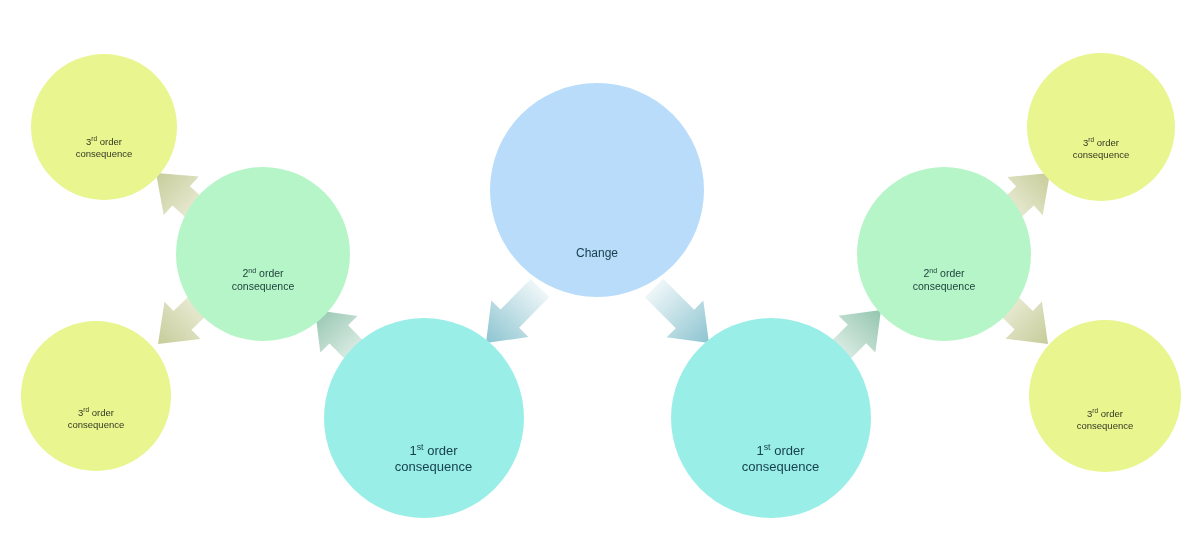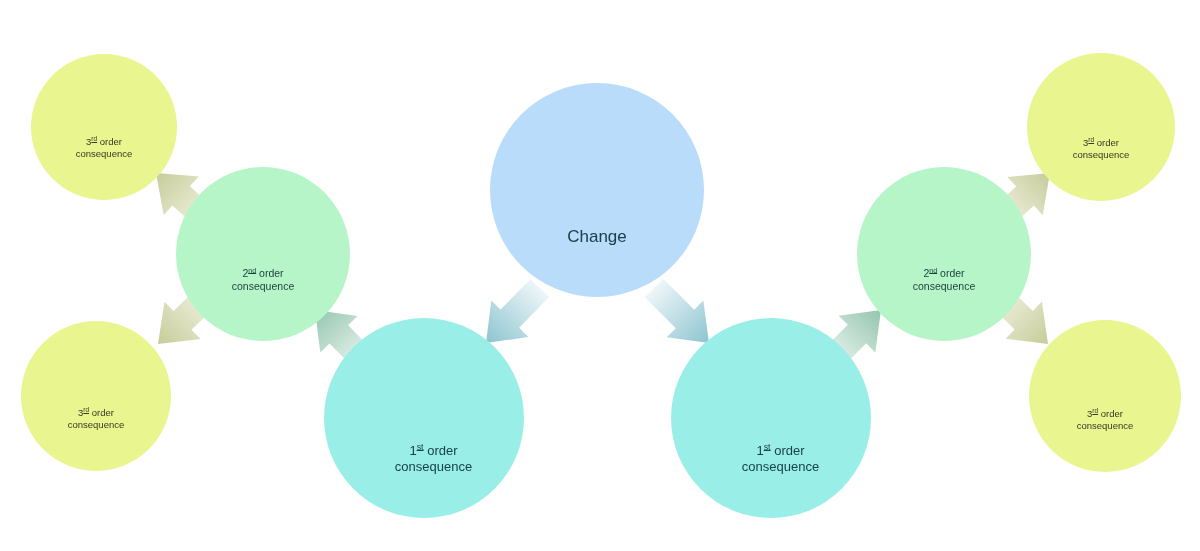--- a/index.html
+++ b/index.html
@@ -35,43 +35,42 @@
     box-sizing: border-box;
   }
   .node-label {
     text-align: center;
     color: #17414d;
     line-height: 1.25;
     user-select: none;
     white-space: nowrap;
   }
   .node-root .node-label {
-    font-size: 17px;
-    padding-bottom: 50px;
+    font-size: 12px;
+    padding-bottom: 36px;
   }
   .node-first .node-label {
     font-size: 13px;
     padding-bottom: 43px;
     margin-left: 19px;
   }
   .node-second .node-label {
     font-size: 10.5px;
     padding-bottom: 48px;
     color: #1b3f3a;
   }
   .node-third .node-label {
     font-size: 9.5px;
     padding-bottom: 40px;
     color: #333a22;
   }
   .node-label sup {
     font-size: 0.68em;
     vertical-align: super;
     line-height: 0;
-    text-decoration: underline;
   }
 </style>
 </head>
 <body>
 
 <div id="canvas" style="background: rgb(255, 255, 255);">
 
   <svg id="arrow-layer" viewBox="0 0 1200 551" xmlns="http://www.w3.org/2000/svg">
       <defs>
         <linearGradient id="grad-0" gradientUnits="userSpaceOnUse" x1="540" y1="288" x2="486" y2="343">

